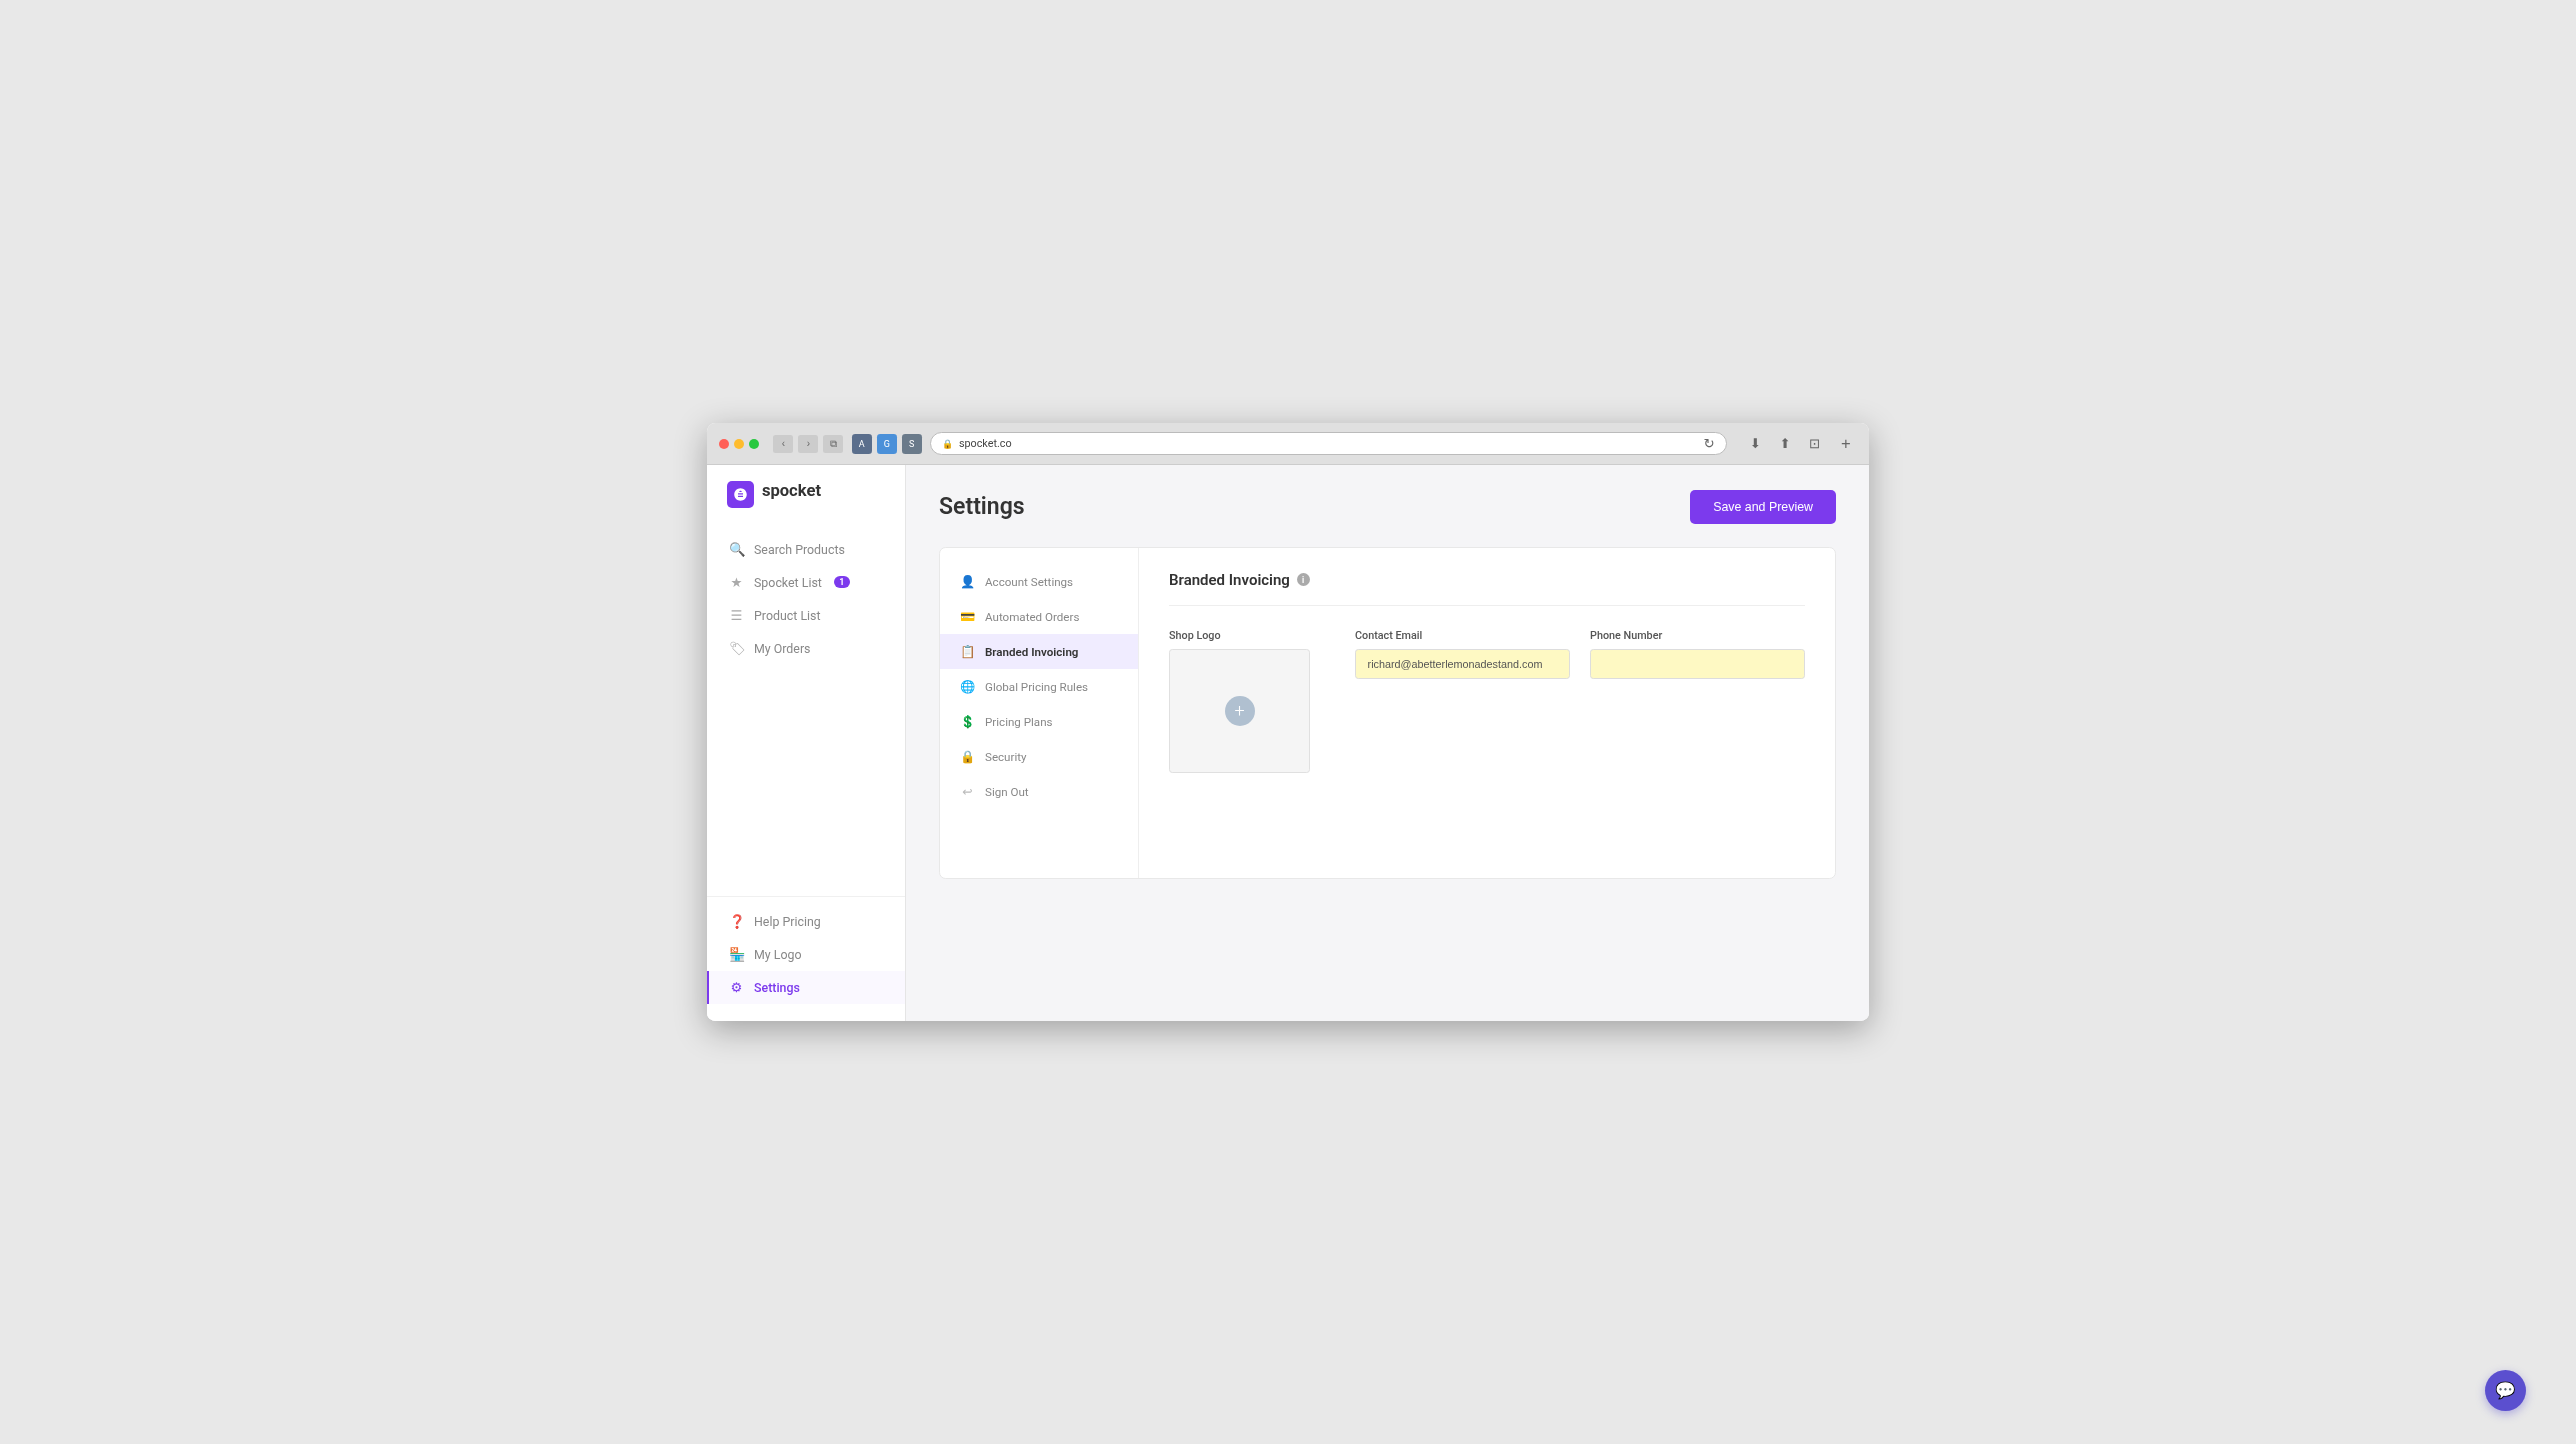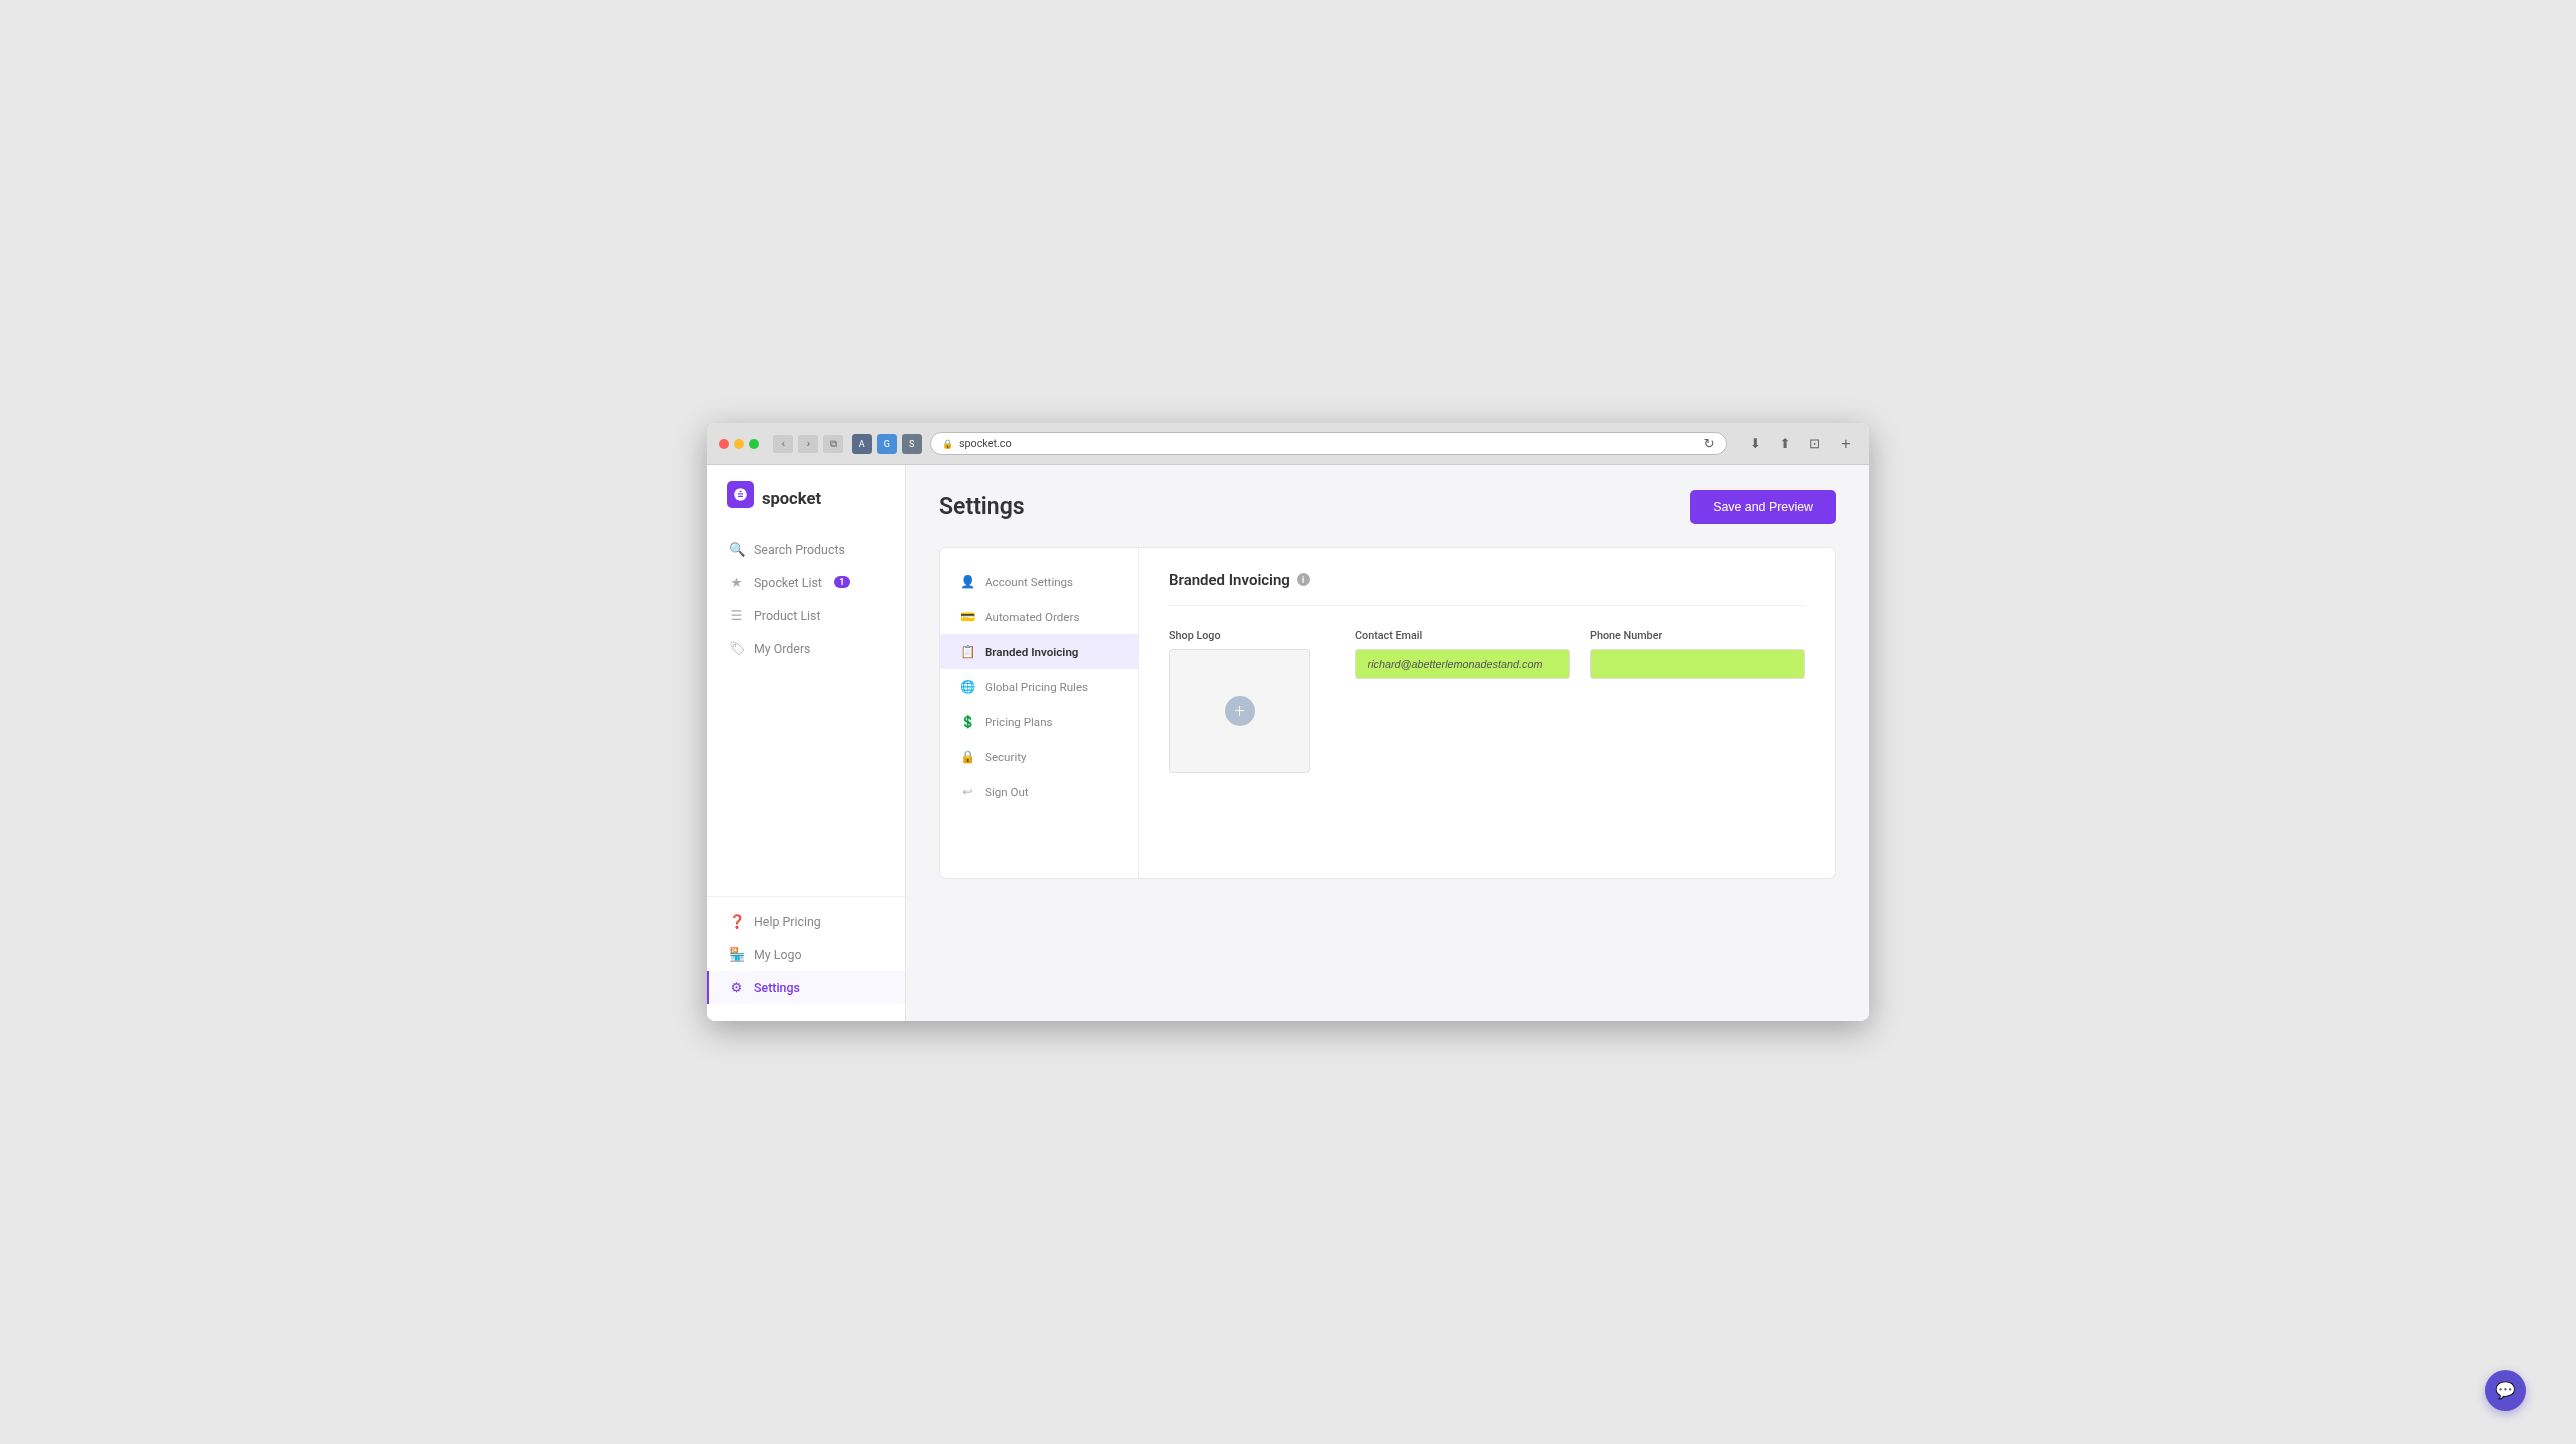--- a/index.html
+++ b/index.html
@@ -148,21 +148,21 @@
       background: white;
       border-right: 0.8px solid #e5e5e5;
       display: flex;
       flex-direction: column;
       flex-shrink: 0;
     }
 
     .sidebar-logo {
       padding: 16.6px 20px;
       display: flex;
-      align-items: flex-end;
+      align-items: flex-start;
       gap: 8.3px;
     }
 
     .logo-icon {
       width: 26.6px;
       height: 26.6px;
       background: #7c3aed;
       border-radius: 5px;
       display: flex;
       align-items: center;
@@ -385,23 +385,22 @@
       display: flex;
       flex-direction: column;
     }
 
     .form-input {
       border: 0.8px solid #ddd;
       border-radius: 3.3px;
       padding: 8.3px 11.6px;
       font-size: 10.8px;
       color: #555;
-      background: #bef264;
+      background: #fef9c3;
       outline: none;
-      font-style: italic;
     }
 
     .form-textarea {
       border: 0.8px solid #ddd;
       border-radius: 3.3px;
       padding: 8.3px 11.6px;
       font-size: 10.8px;
       color: #555;
       background: white;
       outline: none;

